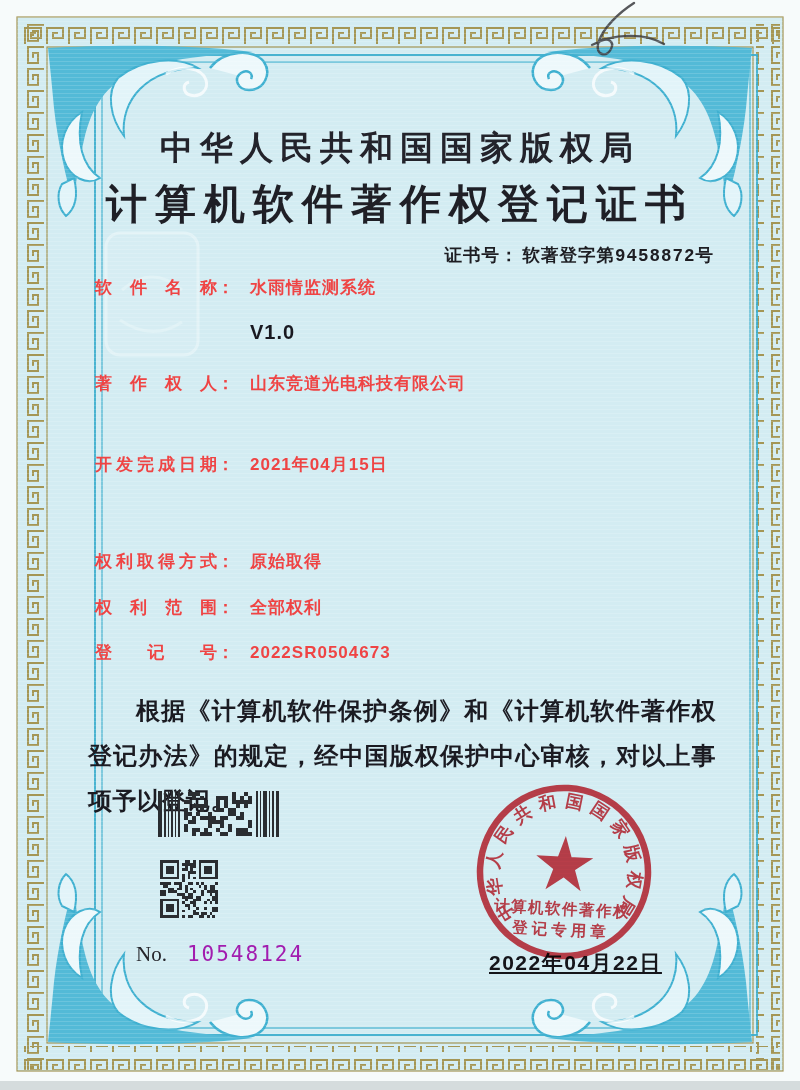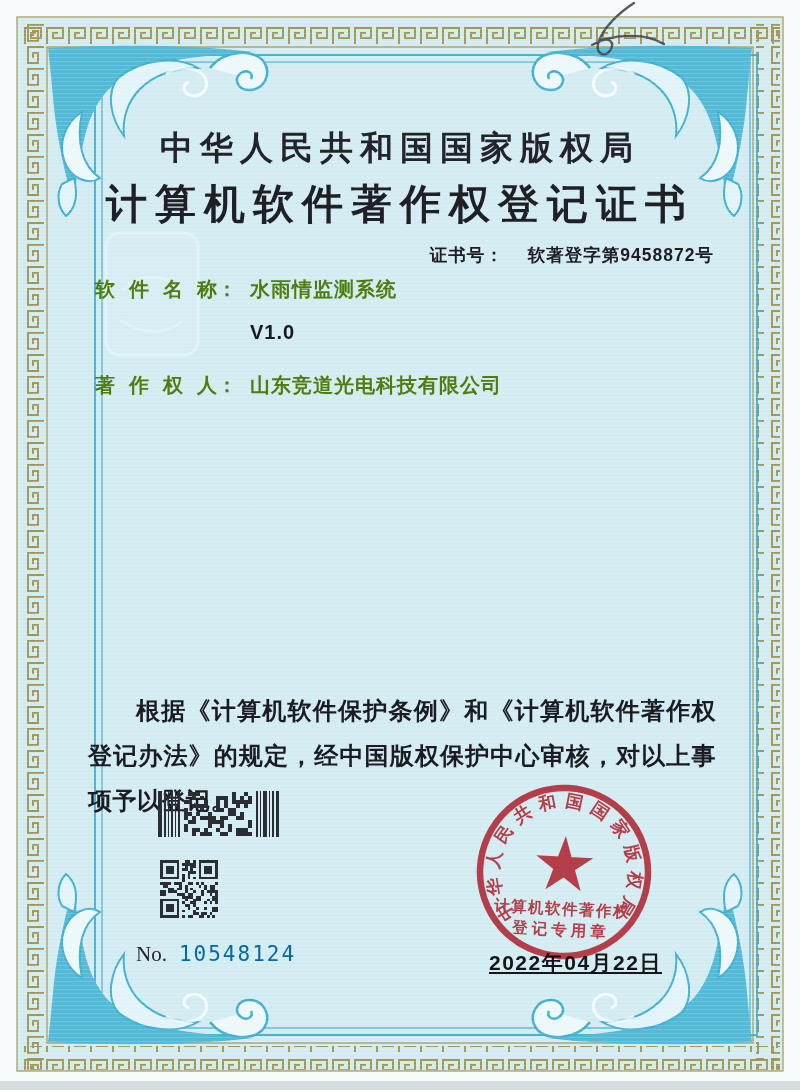--- a/index.html
+++ b/index.html
@@ -7,31 +7,31 @@
         font-family:"Liberation Sans","DejaVu Sans",sans-serif;}
   #bg-layer{position:absolute;left:0;top:0;z-index:1;}
   .abs{position:absolute;z-index:3;}
   .issuer{left:0;top:126px;width:800px;text-align:center;
           font-family:"Liberation Serif","DejaVu Serif",serif;font-weight:bold;
           font-size:33px;letter-spacing:7px;color:#23232b;}
   .cert-title{left:0;top:177px;width:800px;text-align:center;
           font-family:Liberation Serif, serif;font-weight:bold;
           font-size:41px;letter-spacing:8px;color:#1f1f26;}
   .cert-no{right:86px;top:243px;font-size:17.5px;font-weight:bold;color:#1d1d22;letter-spacing:1px;}
-  .cert-no .v{margin-left:24px;}
-  .frow{left:95px;font-size:20px;font-weight:bold;color:#4d7c0f;white-space:nowrap;}
+  .cert-no .v{margin-left:4px;font-family:Liberation Mono, monospace;}
+  .frow{left:95px;font-size:17px;font-weight:bold;color:#ef4444;white-space:nowrap;}
   .frow .lbl{display:inline-block;width:122px;text-align:justify;text-align-last:justify;}
   .frow .colon{display:inline-block;width:18px;}
   .frow .val{margin-left:15px;letter-spacing:1px;}
   .v2{left:250px;top:306px;font-size:20px;font-weight:bold;color:#191920;letter-spacing:1px;margin-top:15px;}
   .statement{left:88px;top:688px;width:628px;font-size:24px;font-weight:bold;color:#1b1b22;
              line-height:45px;text-indent:2em;text-align:justify;letter-spacing:0.5px;}
   .serial{left:136px;top:942px;font-size:21px;color:#26262c;
           font-family:"Liberation Serif","DejaVu Serif",serif;}
-  .serial .num{margin-left:12px;color:#0369a1;font-family:"DejaVu Sans Mono","Liberation Mono",monospace;
+  .serial .num{margin-left:20px;color:#a21caf;font-family:"DejaVu Sans Mono","Liberation Mono",monospace;
                font-weight:normal;letter-spacing:2px;font-size:21px;}
   .issue-date{left:489px;top:949px;font-size:21px;font-weight:bold;color:#15151a;letter-spacing:1.5px;z-index:4;text-decoration:underline;}
   #barcode{left:158px;top:791px;z-index:3;}
   #qrcode{left:160px;top:860px;z-index:3;}
   #seal{left:464px;top:772px;z-index:5;mix-blend-mode:multiply;opacity:.93;}
   #texture{position:absolute;left:17px;top:17px;width:766px;height:1054px;z-index:2;pointer-events:none;
            background:repeating-linear-gradient(180deg,rgba(255,255,255,.14) 0 1px,rgba(0,0,0,0) 1px 4px);}
 </style>
 </head>
 <body>
@@ -92,20 +92,32 @@
   <div class="abs cert-no">
     <span>证书号：</span><span class="v">软著登字第9458872号</span>
   </div>
 
   <div class="abs frow" style="top:276px">
     <span class="lbl">软件名称</span><span class="colon">：</span><span class="val">水雨情监测系统</span>
   </div>
   <div class="abs v2">V1.0</div>
   <div class="abs frow" style="top:372px">
     <span class="lbl">著作权人</span><span class="colon">：</span><span class="val">山东竞道光电科技有限公司</span>
+  </div>
+  <div class="abs frow" style="top:453px">
+    <span class="lbl">开发完成日期</span><span class="colon">：</span><span class="val">2021年04月15日</span>
+  </div>
+  <div class="abs frow" style="top:550px">
+    <span class="lbl">权利取得方式</span><span class="colon">：</span><span class="val">原始取得</span>
+  </div>
+  <div class="abs frow" style="top:596px">
+    <span class="lbl">权利范围</span><span class="colon">：</span><span class="val">全部权利</span>
+  </div>
+  <div class="abs frow" style="top:641px">
+    <span class="lbl">登记号</span><span class="colon">：</span><span class="val">2022SR0504673</span>
   </div>
 
   <div class="abs statement">根据《计算机软件保护条例》和《计算机软件著作权登记办法》的规定，经中国版权保护中心审核，对以上事项予以登记。</div>
 
   <svg id="barcode" class="abs" width="124" height="46" viewBox="0 0 124 46" shape-rendering="crispEdges">
       <rect x="0" y="0" width="4" height="46" fill="#2a2d31"></rect>
       <rect x="6" y="0" width="2" height="46" fill="#2a2d31"></rect>
       <rect x="10" y="0" width="1" height="46" fill="#2a2d31"></rect>
       <rect x="13" y="0" width="2" height="46" fill="#2a2d31"></rect>
       <rect x="17" y="0" width="1" height="46" fill="#2a2d31"></rect>

